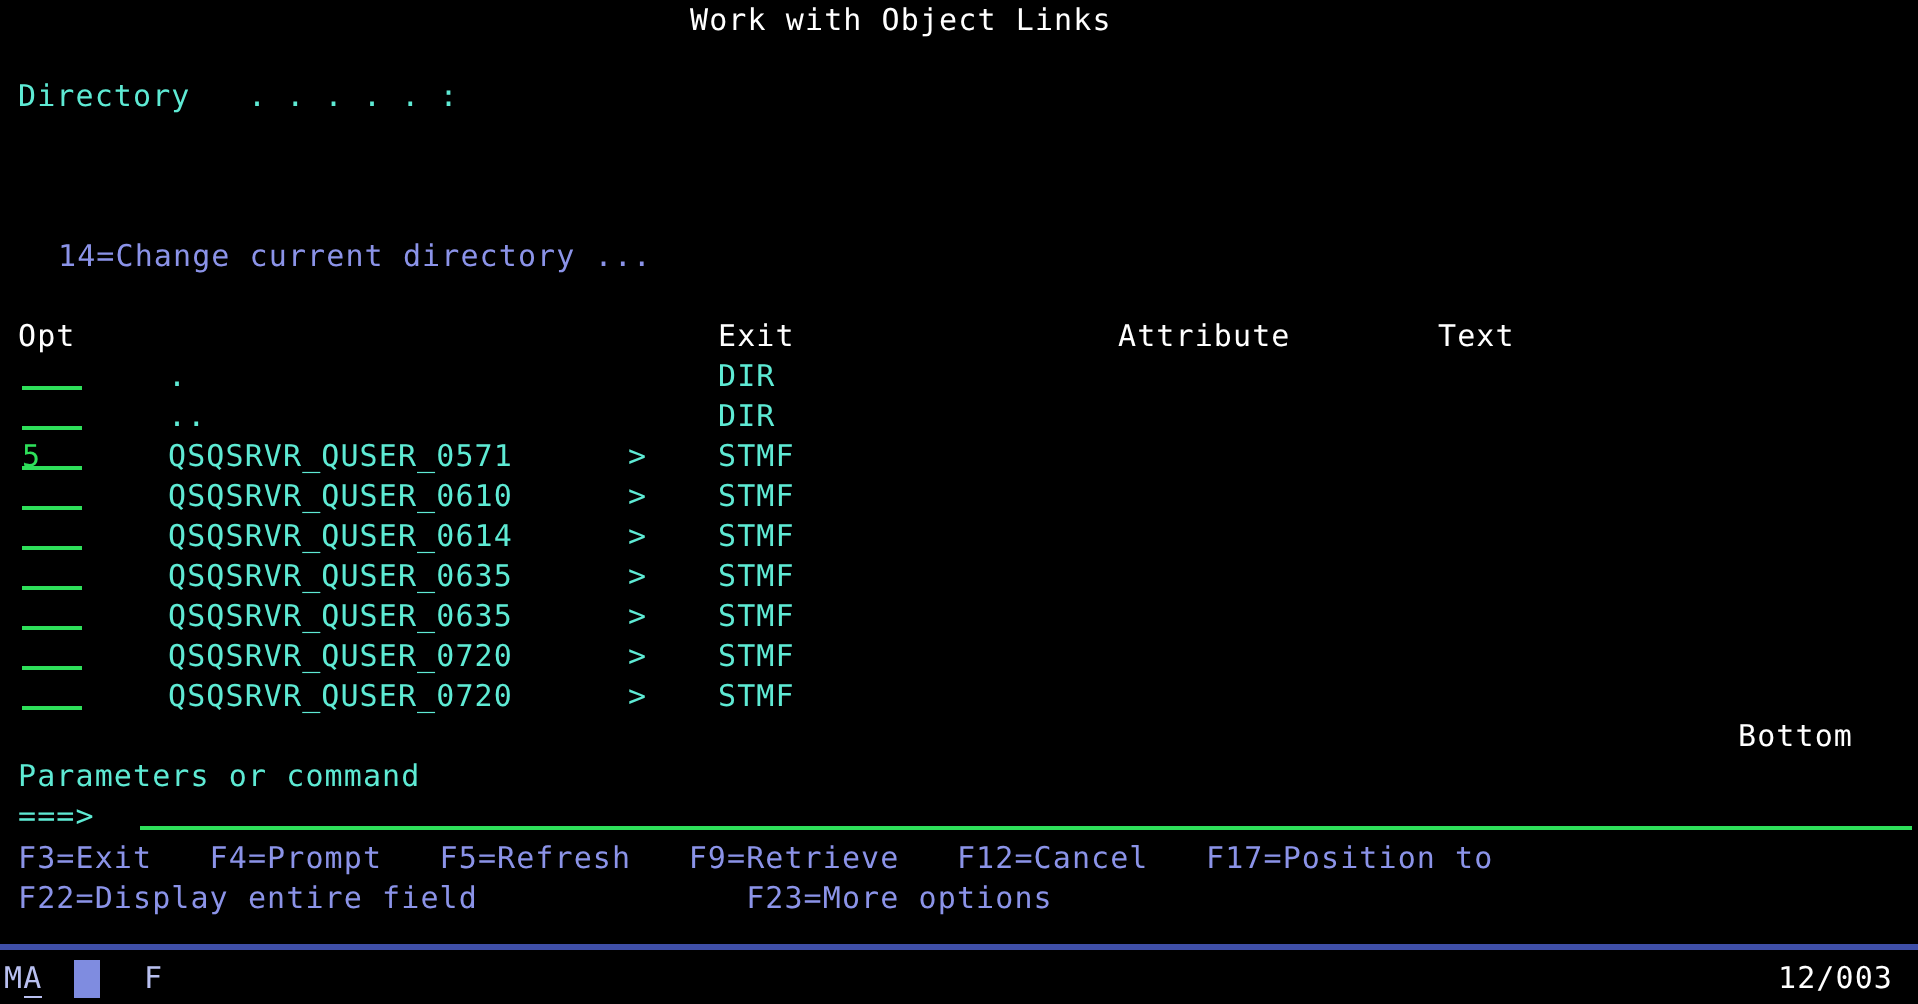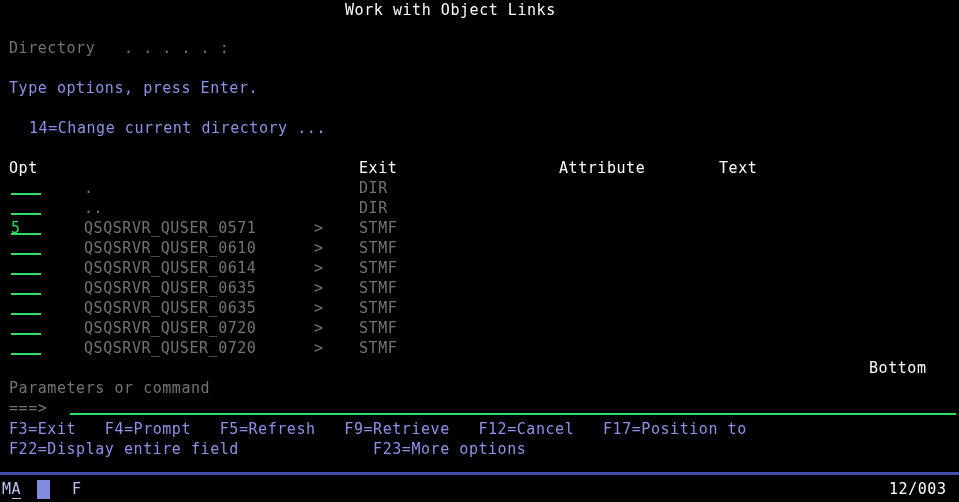--- a/index.html
+++ b/index.html
@@ -30,21 +30,21 @@
   .cell {
     position: absolute;
     white-space: pre;
     font-family: "DejaVu Sans Mono", "Liberation Mono", monospace;
     font-size: 15px;
     line-height: 20px;
     letter-spacing: 0.55px;
   }
 
   .white  { color: #ffffff; }
-  .green  { color: #737373; }
+  .green  { color: #5eead4; }
   .blue   { color: #8b93e8; }
 
   
   .optfield {
     position: absolute;
     white-space: pre;
     font-family: "DejaVu Sans Mono", "Liberation Mono", monospace;
     font-size: 15px;
     line-height: 20px;
     letter-spacing: 0.55px;
@@ -105,21 +105,20 @@
 </style>
 </head>
 <body>
 
 <div id="screen">
 
   <div class="cell white" style="left:345px; top:0px;">Work with Object Links</div>
 
   <div class="cell green" style="left:9px; top:38px;">Directory   . . . . . :</div>
 
-  <div class="cell blue" style="left:9px; top:78px;">Type options, press Enter.</div>
 
   <div class="cell blue" style="left:29px; top:118px;">14=Change current directory ...</div>
 
   <div class="cell white" style="left:9px; top:158px;">Opt</div>
   <div class="cell white" style="left:359px; top:158px;">Exit</div>
   <div class="cell white" style="left:559px; top:158px;">Attribute</div>
   <div class="cell white" style="left:719px; top:158px;">Text</div>
 
   <div id="rows-container">
       <div class="optfield" style="left: 11px; top: 178px; position: absolute;"><span class="uline"></span><span class="typed" style="position: absolute; left: 0px; top: 0px;"></span></div>

